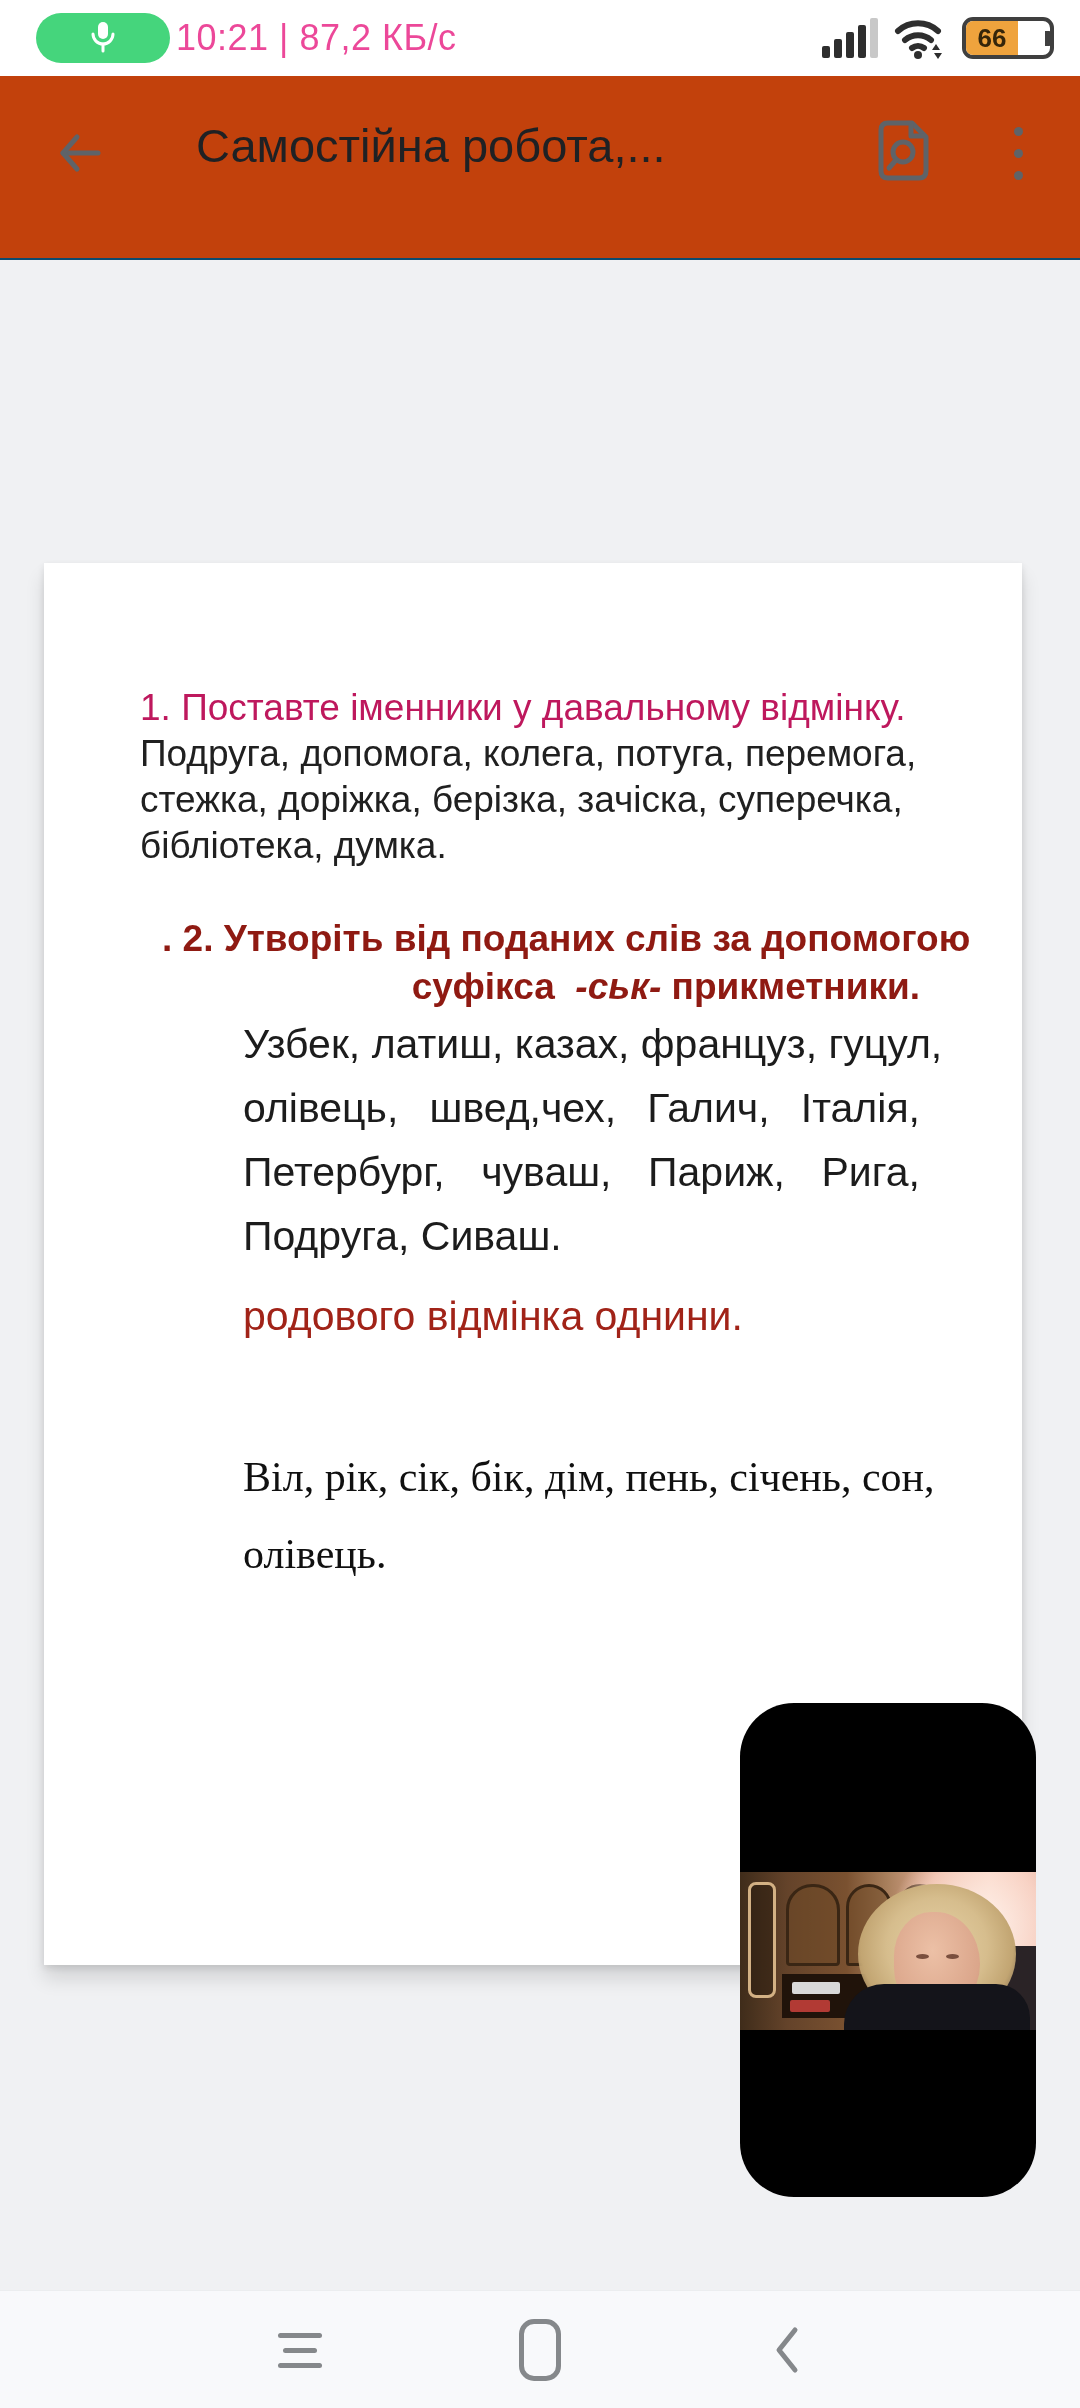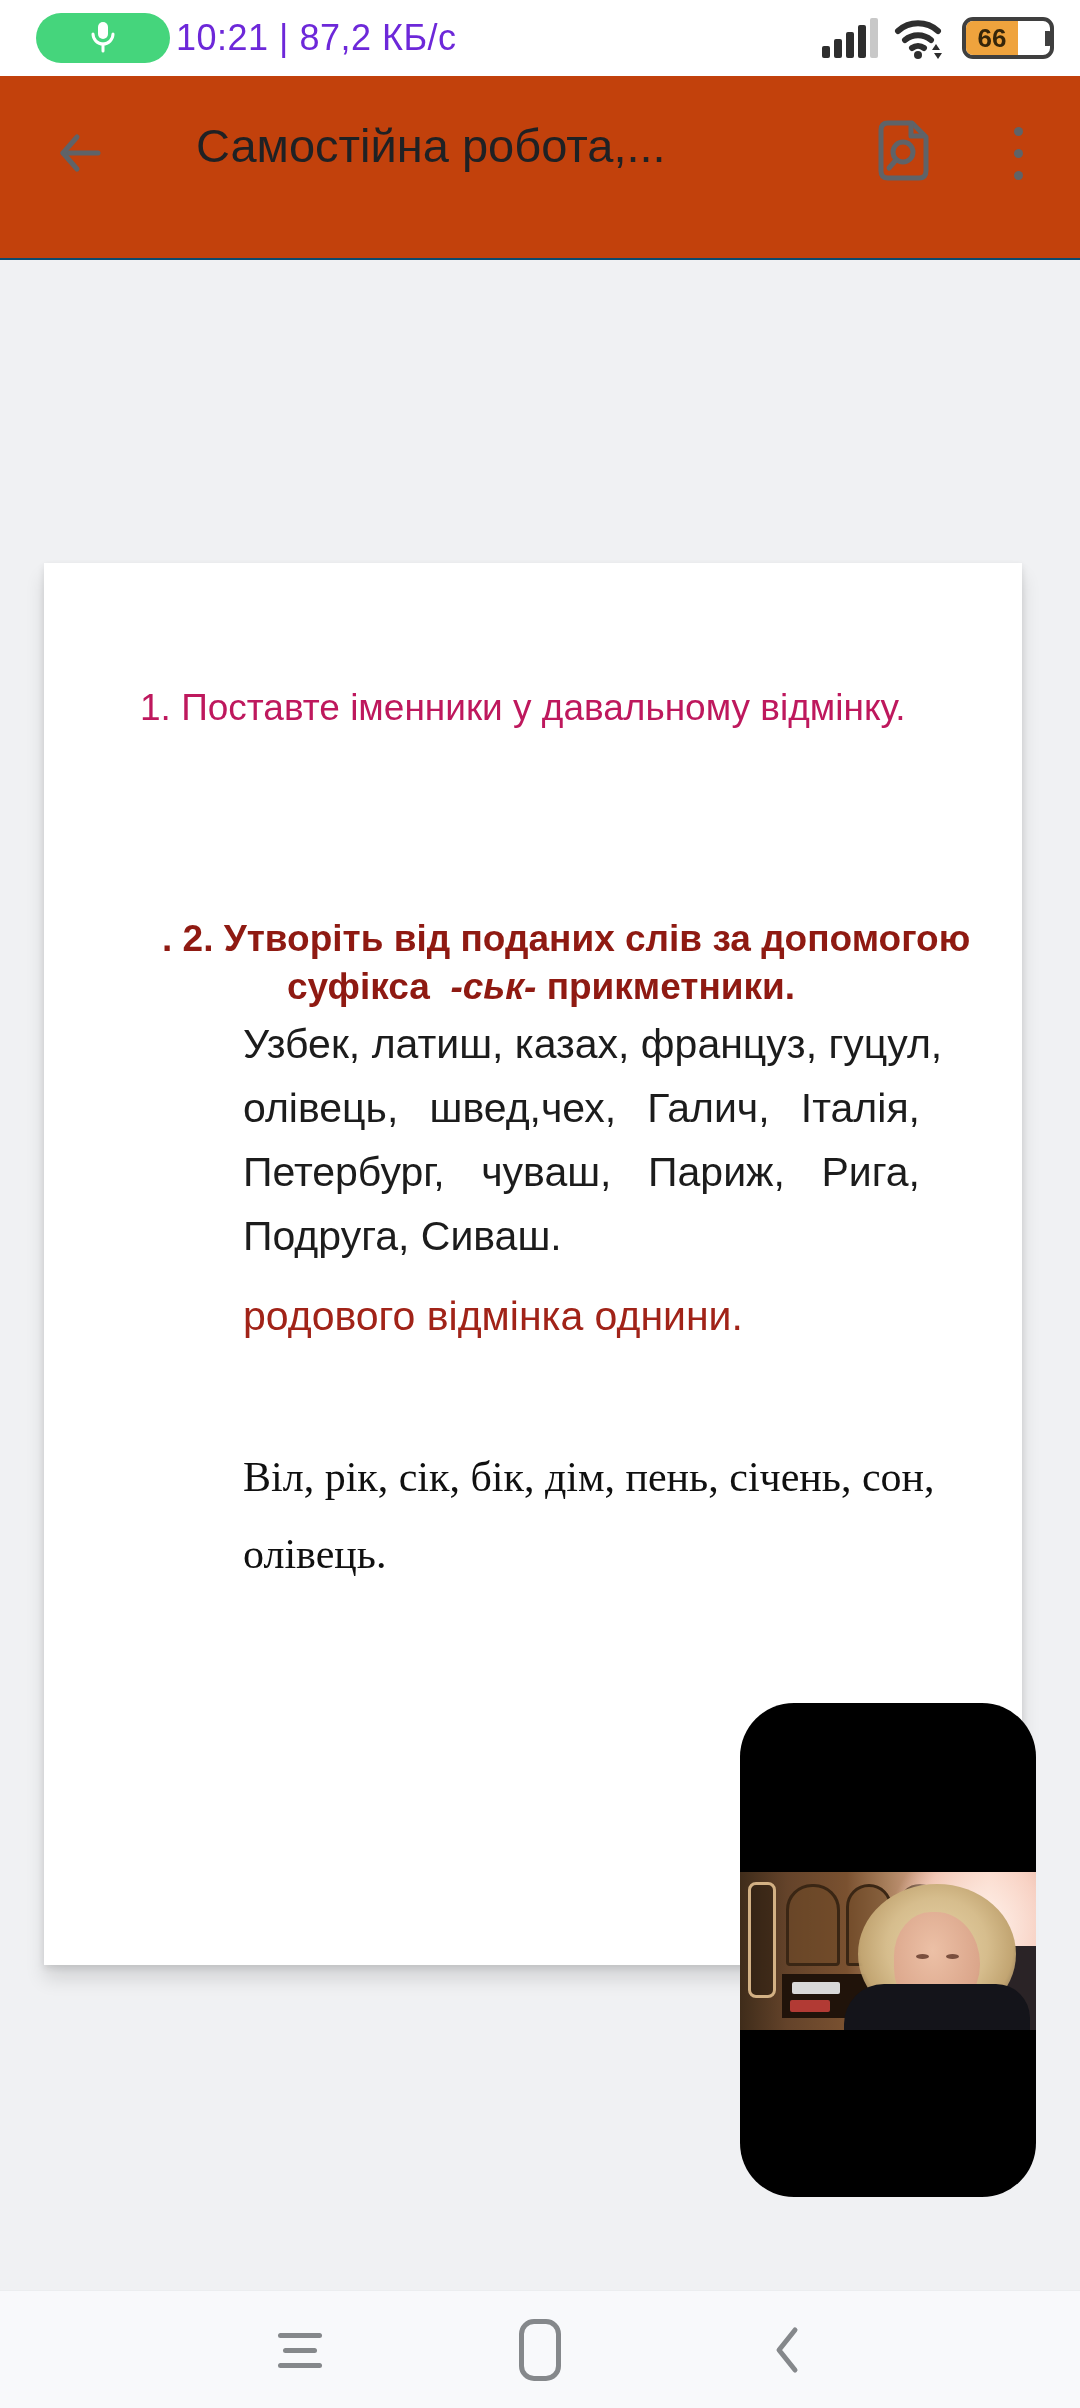--- a/index.html
+++ b/index.html
@@ -10,21 +10,21 @@
     margin:0 auto;
   }
   
   .status-bar { position:absolute; left:0; top:0; width:1080px; height:76px; background:#ffffff; }
   .mic-pill {
     position:absolute; left:36px; top:13px; width:134px; height:50px;
     border-radius:26px; background:#45d57c; display:flex; align-items:center; justify-content:center;
   }
   .status-time {
     position:absolute; left:176px; top:0; height:76px; display:flex; align-items:center;
-    font-size:36px; font-weight:500; color:#6d28d9; letter-spacing:0.5px;
+    font-size:36px; font-weight:500; color:#ec4899; letter-spacing:0.5px;
   }
   .status-right { position:absolute; right:26px; top:0; height:76px; display:flex; align-items:center; gap:16px; }
   .sig-bars { display:flex; align-items:flex-end; gap:4px; height:40px; }
   .sig-bars i { display:block; width:8px; background:#2e2e2e; border-radius:2px; }
   .sig-bars i.dim { background:#c8c8c8; }
   .battery { position:relative; width:92px; height:46px; }
   .battery .body {
     position:absolute; left:0; top:2px; width:92px; height:42px;
     border:4px solid #3f3f3f; border-radius:11px; background:#fff; overflow:hidden;
   }
@@ -54,21 +54,21 @@
     box-shadow:0 3px 7px rgba(0,0,0,0.10), 0 14px 18px rgba(0,0,0,0.12);
   }
   .doc-page .line { white-space:nowrap; }
   .just { text-align:justify; text-align-last:justify; }
   .t1h {
     position:absolute; left:96px; top:122px; width:800px;
     font-size:37px; line-height:46px; color:#be185d; white-space:pre;
   }
   .t1b { position:absolute; left:96px; top:168px; width:800px; font-size:37px; line-height:46px; color:#202020; }
   .t2h { position:absolute; left:118px; top:352px; width:758px; font-size:37px; line-height:48px; font-weight:700; color:#8f1a12; }
-  .t2h .line2 { white-space:pre; text-align:center; }
+  .t2h .line2 { white-space:pre; text-align:right; }
   .t2h .suf { font-style:italic; }
   .t2list { position:absolute; left:199px; top:449px; width:677px; font-size:41px; line-height:64px; color:#1c1c1c; }
   .t3h { position:absolute; left:199px; top:718px; width:677px; font-size:41px; line-height:70px; color:#a12318; }
   .t4 { position:absolute; left:199px; top:876px; width:677px; font-size:42px; line-height:77px; color:#101010; font-family:"Liberation Serif", serif; }
   
   .pip {
     position:absolute; left:740px; top:1703px; width:296px; height:494px;
     background:#000; border-radius:54px; overflow:hidden; z-index:6;
   }
   .pip-feed { position:absolute; left:0; top:169px; width:296px; height:158px; overflow:hidden;
@@ -166,20 +166,25 @@
           <i></i>
           <i></i>
           <i></i>
         </div>
     </div>
   </div>
 
   <div class="doc-page">
 
     <div class="t1h line">1.    Поставте іменники у давальному відмінку.</div>
+    <div class="t1b">
+      <div class="line">Подруга, допомога, колега, потуга, перемога,</div>
+      <div class="line">стежка, доріжка, берізка, зачіска, суперечка,</div>
+      <div class="line">бібліотека, думка.</div>
+    </div>
 
     <div class="t2h">
       <div class="line just">. 2. Утворіть від поданих слів за допомогою</div>
       <div class="line line2"><span>суфікса  </span><span class="suf">-ськ-</span><span> прикметники.</span></div>
     </div>
 
     <div class="t2list">
       <div class="line just">Узбек, латиш, казах, француз, гуцул,</div>
       <div class="line just">олівець, швед,чех, Галич, Італія,</div>
       <div class="line just">Петербург, чуваш, Париж, Рига,</div>

